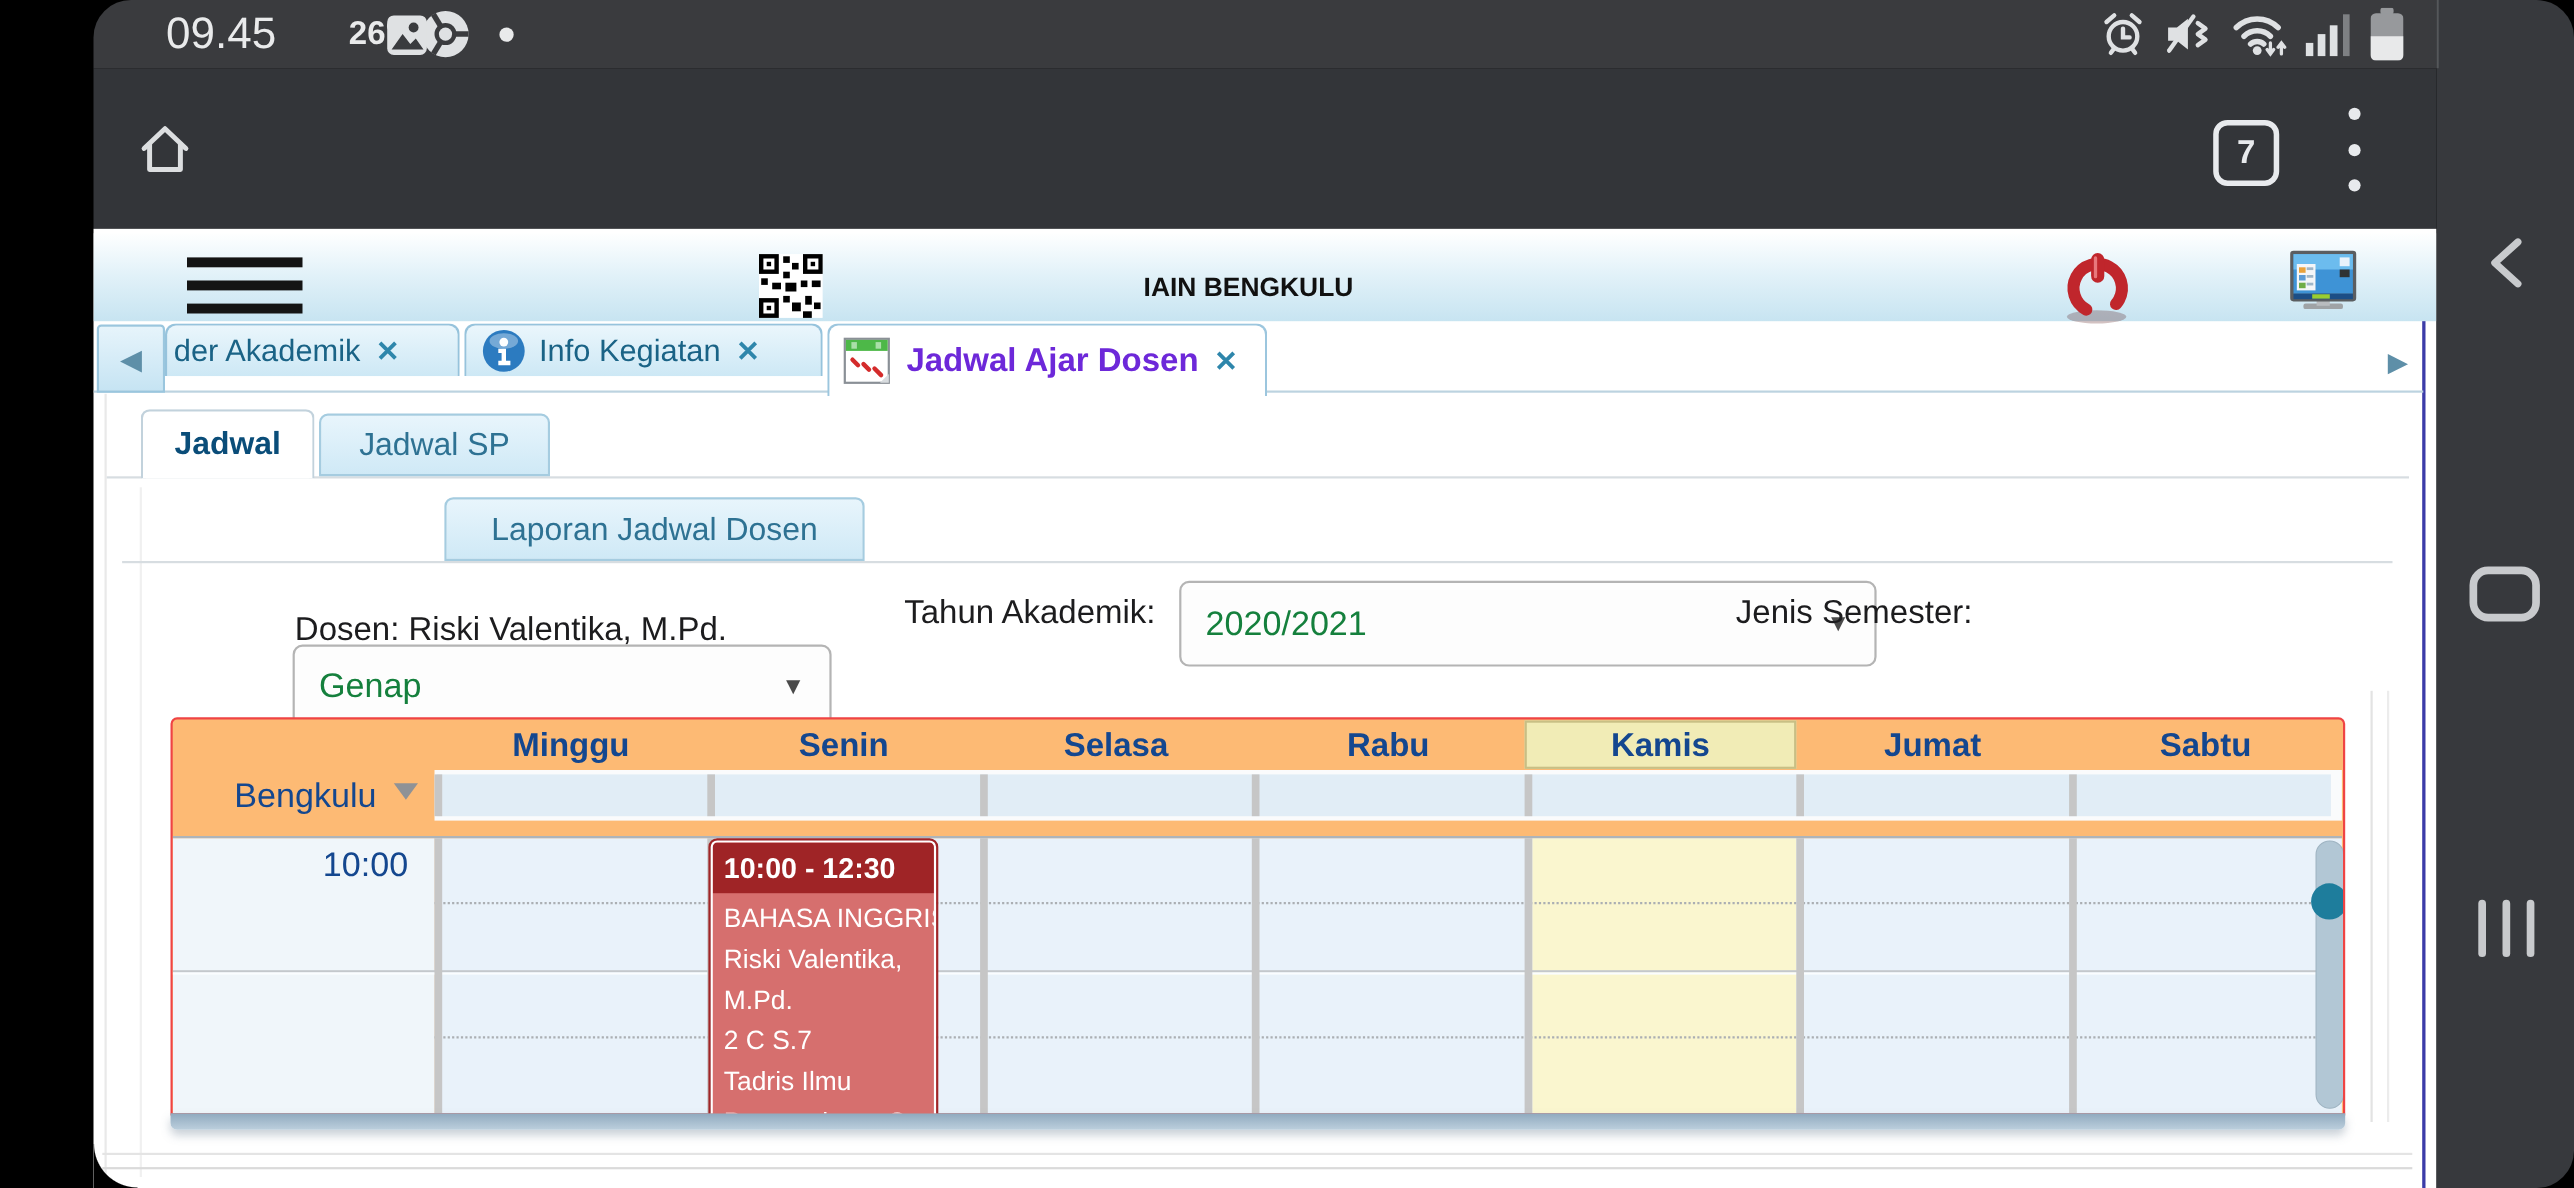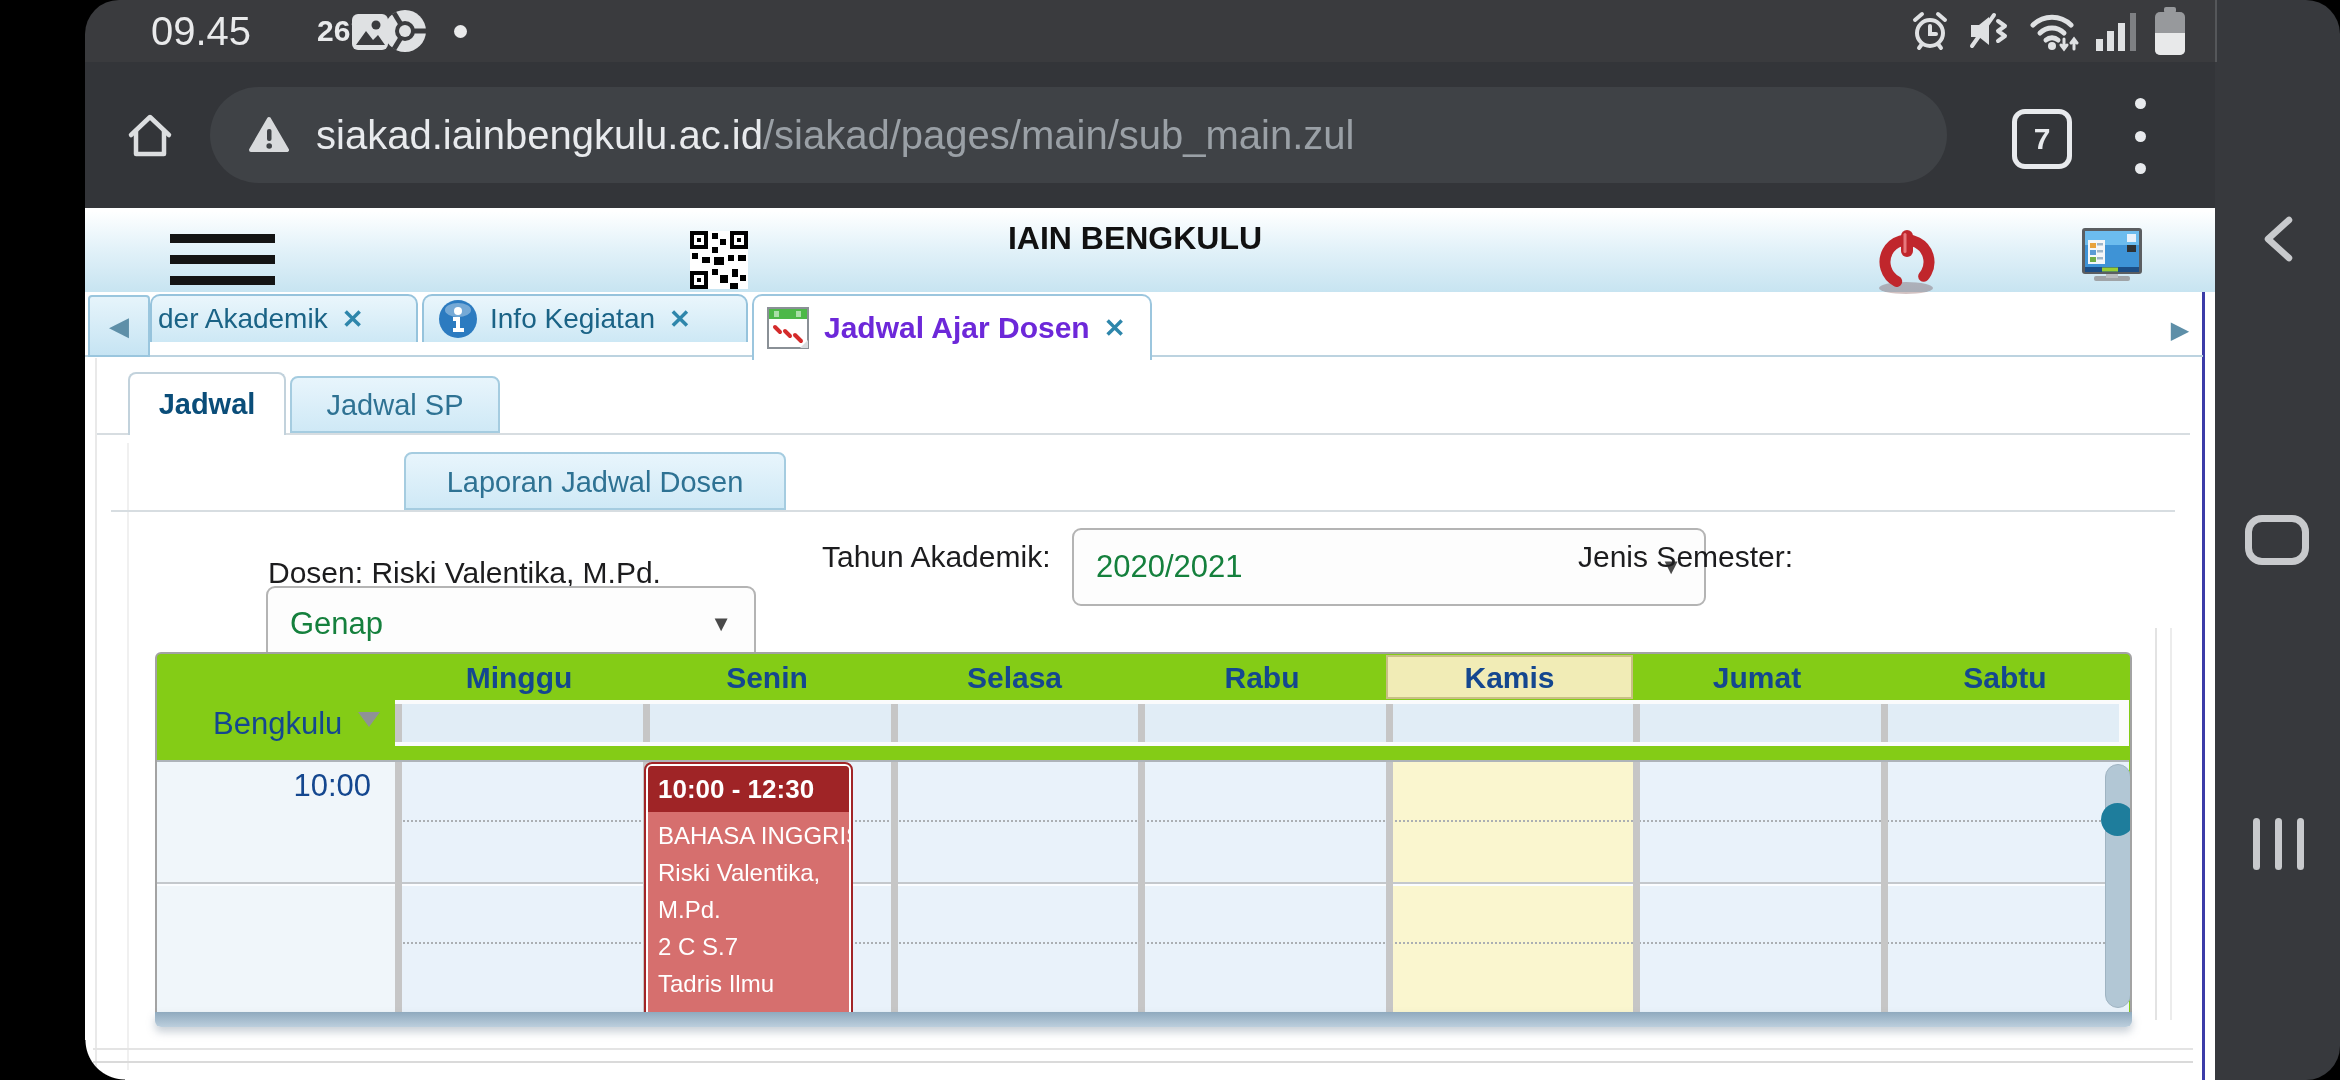--- a/index.html
+++ b/index.html
@@ -29,21 +29,21 @@
   .url .path{color:#9AA0A6;}
   .tabcount{left:1927px;top:47px;width:50px;height:50px;border:5px solid #E8EAED;border-radius:13px;
             color:#E8EAED;font-size:30px;font-weight:bold;text-align:center;line-height:50px;}
   .menu-dots{left:2044px;top:36px;width:22px;height:76px;display:flex;flex-direction:column;
              align-items:center;justify-content:space-between;}
   .menu-dots span{width:11px;height:11px;border-radius:50%;background:#E8EAED;display:block;}
 
   
   .page{left:85px;top:208px;width:2130px;height:872px;background:#FFF;overflow:hidden;color:#222;}
   .hdr-band{left:0;top:4px;width:2130px;height:80px;background:linear-gradient(180deg,#FEFFFF 0%,#E3F2F9 45%,#C7E4F1 100%);}
-  .hdr-title{left:0;top:8px;width:2100px;text-align:center;font-size:32px;font-weight:bold;color:#111;}
+  .hdr-title{left:0;top:36px;width:2100px;text-align:center;font-size:24px;font-weight:bold;color:#111;}
   .burger span{display:block;width:105px;height:9px;background:#141414;}
   .vline{width:2px;}
   .hline{height:2px;}
 
   
   .wtab{top:86px;height:48px;border:2px solid #96C3DC;border-bottom:none;border-radius:10px 10px 0 0;
         background:linear-gradient(180deg,#EAF6FC 0%,#CDE8F5 100%);display:flex;align-items:center;
         overflow:hidden;box-sizing:border-box;}
   .wtab-label{font-size:28px;color:#1A6386;white-space:nowrap;}
   .wtab-close{font-size:26px;font-weight:bold;color:#2E86AB;margin-left:14px;}
@@ -60,22 +60,22 @@
         border-radius:8px 8px 0 0;box-sizing:border-box;text-align:center;color:#2E7293;}
 
   
   .flabel{font-size:30px;color:#1C1C1E;white-space:nowrap;}
   .fselect{background:#FDFDFD;border:2px solid #B4B4B4;border-radius:9px;box-sizing:border-box;
            display:flex;align-items:center;}
   .fselect .val{font-size:31px;color:#15803d;margin-left:22px;flex:1;}
   .fselect .caret{font-size:22px;color:#4A4A4A;margin-right:22px;}
 
   
-  .sched{left:70px;top:444px;width:1973px;height:358px;background:#84cc16;
-         border:2px solid #a3a3a3;border-radius:6px 6px 0 0;overflow:hidden;}
+  .sched{left:70px;top:444px;width:1973px;height:358px;background:#fdba74;
+         border:2px solid #ef4444;border-radius:6px 6px 0 0;overflow:hidden;}
   .day-cell{top:2px;height:44px;line-height:44px;text-align:center;font-size:30px;font-weight:bold;color:#14478F;}
   .day-hl{top:1px;height:44px;line-height:42px;background:#F1ECB6;border:2px solid #C8BF85;box-sizing:border-box;}
   .sep{background:#C6C6C6;}
   .dotline{height:0;border-top:2px dotted #ABAFB3;}
   .event{background:#D66F6E;border:2px solid #FFF;outline:2px solid #A12527;border-radius:6px;
          box-sizing:border-box;overflow:hidden;z-index:6;}
   .event-h{height:46px;line-height:46px;background:#9F2426;color:#FFF;font-weight:bold;font-size:26px;
            padding-left:10px;white-space:nowrap;}
   .event-l{color:#FFF;font-size:24px;line-height:37px;padding-left:10px;white-space:nowrap;}
   .sched-bottom{left:70px;top:804px;width:1977px;height:15px;border-radius:0 0 6px 6px;
@@ -151,28 +151,20 @@
     </div>
   </div>
 
   <div class="abs toolbar">
     <svg class="abs" style="left:38px;top:46px;" width="54" height="54" viewBox="0 0 54 54">
       <g stroke="#DCDEE0" stroke-width="4.5" fill="none" stroke-linejoin="round" stroke-linecap="round">
         <path d="M8 27 L27 9 L46 27"></path>
         <path d="M13 23 V46 H41 V23"></path>
       </g>
     </svg>
-    <div class="abs omnibox">
-      <svg style="margin-left:38px;flex:none;" width="42" height="38" viewBox="0 0 42 38">
-        <path d="M21 3 L39 34 H3 Z" fill="#D8DADC" stroke="#D8DADC" stroke-width="4" stroke-linejoin="round"></path>
-        <rect x="19" y="13" width="4.5" height="12" rx="2" fill="#3F4246"></rect>
-        <circle cx="21.2" cy="30" r="2.8" fill="#3F4246"></circle>
-      </svg>
-      <div class="url"><span class="host">siakad.iainbengkulu.ac.id</span><span class="path">/siakad/pages/main/sub_main.zul</span></div>
-    </div>
     <div class="abs tabcount">7</div>
     <div class="abs menu-dots">
         <span></span>
         <span></span>
         <span></span>
       </div>
   </div>
 
   <div class="abs page">
 

